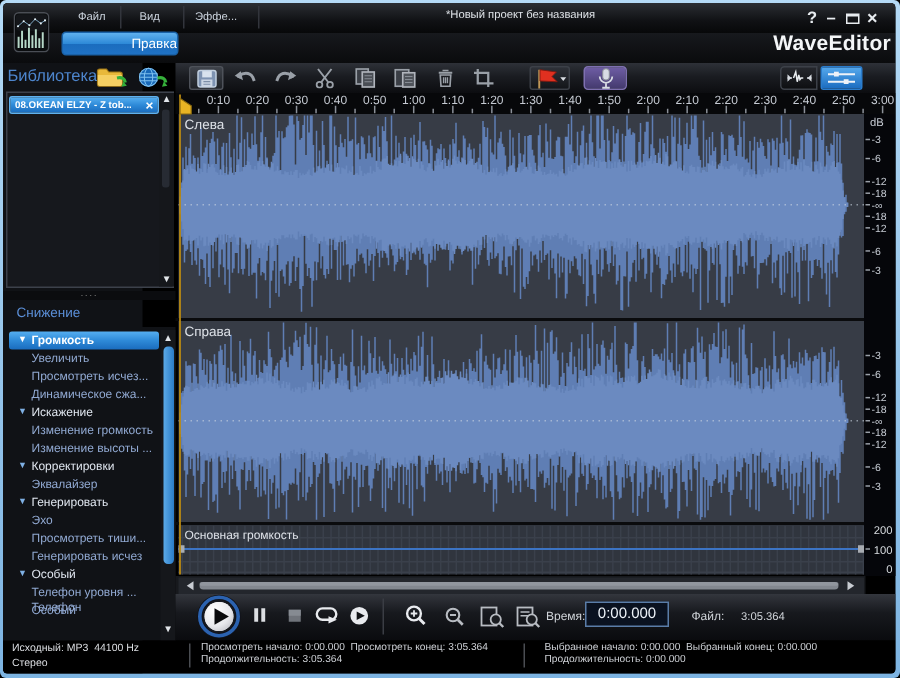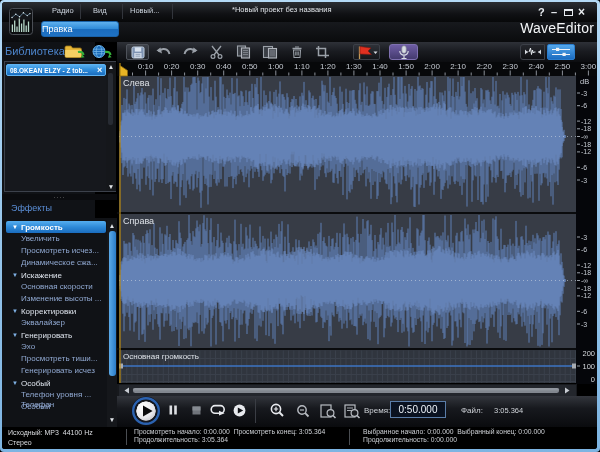--- a/index.html
+++ b/index.html
@@ -1,26 +1,26 @@
 <!DOCTYPE html>
 <html><head><meta charset="utf-8">
 <style>
 * { margin:0; padding:0; box-sizing:border-box; }
 html,body { width:600px; height:452px; overflow:hidden; background:#000; font-family:"Liberation Sans",sans-serif; }
 #win { position:absolute; left:0; top:0; width:600px; height:452px;
   background:linear-gradient(#b4daf6,#7db4e2); border-radius:4px; }
 #inner { position:absolute; left:2px; top:2px; width:595px; height:447px; background:#000; border-radius:3px; overflow:hidden; }
 .abs { position:absolute; }
 #titlebar { left:0; top:0; width:595px; height:20px; background:linear-gradient(#2b2e33,#101114 60%,#070809); border-radius:3px 3px 0 0; }
-#title { left:230px; top:3px; width:230px; font-size:7.5px; color:#dfe3e8; }
+#title { left:230px; top:3px; width:230px; text-align:center; font-size:7.5px; color:#dfe3e8; }
 .menu { top:3.5px; font-size:7.5px; color:#ccd4de; }
 .msep { top:2px; width:1px; height:15px; background:#32353c; }
 #bar2 { left:0; top:20px; width:595px; height:20px; background:linear-gradient(#17191d,#0a0b0d); }
-#waveeditor { left:0px; top:-2px; width:592px; text-align:right; font-size:14px; font-weight:normal; color:#f4f6f8; letter-spacing:0.2px; }
-#pravka { left:39px; top:19px; width:78px; height:16px; background:linear-gradient(#5fb0ee,#2e8ad8 50%,#1a6cbe 52%,#1f72c4); border:1px solid #1a62a8; border-radius:3px; text-align:left; font-size:9px; color:#fff; line-height:15px; }
+#waveeditor { left:0px; top:-2px; width:592px; text-align:right; font-size:14px; font-weight:bold; color:#f4f6f8; letter-spacing:0.2px; }
+#pravka { left:39px; top:19px; width:78px; height:16px; background:linear-gradient(#5fb0ee,#2e8ad8 50%,#1a6cbe 52%,#1f72c4); border:1px solid #1a62a8; border-radius:3px; text-align:right; font-size:9px; color:#fff; line-height:15px; }
 .winbtn { top:4px; font-size:11px; color:#e8ecf0; font-weight:bold; }
 #leftpanel { left:0; top:40px; width:93px; height:407px; background:#101216; }
 #lib { left:3px; top:2.5px; font-size:11px; color:#4d85cc; }
 #listbox { left:2px; top:19px; width:112px; height:131px; background:#16181d; border:1px solid #3c414b; }
 #listitem { left:1px; top:2px; width:100px; height:12px; background:linear-gradient(#55aef0,#2e8ad8 50%,#1a6cbe); border:1px solid #5fb2f0; border-radius:2px; font-size:6.5px; font-weight:bold; color:#fff; line-height:11px; padding-left:3px; }
 #listx { left:90px; top:0px; font-size:9px; font-weight:bold; color:#fff; }
 .vsb { width:10px; background:#15171b; }
 .sarr { left:0; width:10px; text-align:center; font-size:6.5px; color:#e2e6ea; }
 #divider { left:0; top:152px; width:115px; height:6px; background:#0b0c0f; color:#777; font-size:7px; text-align:center; line-height:4px; letter-spacing:1px; }
 #efflabel { left:9px; top:161px; font-size:9px; color:#5b8fd8; }
@@ -36,23 +36,23 @@
 #statusbar { left:115px; top:425px; width:480px; height:22px; background:#000; }
 .st { position:absolute; font-size:6.8px; color:#cdd0d5; white-space:nowrap; }
 .ssep { position:absolute; width:1px; height:16px; top:2px; background:#4a4d52; }
 .tlabel { position:absolute; font-size:8px; color:#cfd3d8; }
 #timefield { position:absolute; left:273px; top:5px; width:56px; height:17px; background:#0a1220; border:1px solid #5a7da8; text-align:center; font-size:10px; color:#eef4fa; line-height:15px; }
 </style></head>
 <body>
 <div id="win">
     <div id="inner">
   <div class="abs" id="titlebar">
-    <div class="abs menu" style="left:50px">Радио</div>
+    <div class="abs menu" style="left:50px">Файл</div>
     <div class="abs menu" style="left:91px">Вид</div>
-    <div class="abs menu" style="left:128px">Новый...</div>
+    <div class="abs menu" style="left:128px">Эффе...</div>
     <div class="abs msep" style="left:78px"></div>
     <div class="abs msep" style="left:120px"></div>
     <div class="abs msep" style="left:170px"></div>
     <div class="abs" id="title">*Новый проект без названия</div>
     <div class="abs winbtn" style="left:536px">?</div>
     <div class="abs winbtn" style="left:549px">–</div>
     <div class="abs" style="left:562px;top:7px;width:9px;height:7px;border:1px solid #e8ecf0;border-top:2.5px solid #e8ecf0"></div>
     <div class="abs winbtn" style="left:576px;font-size:12px;top:2.5px">×</div>
   </div>
   <div class="abs" id="bar2">
@@ -102,28 +102,28 @@
 </svg>
     <div class="abs" id="listbox">
       <div class="abs" id="listitem">08.OKEAN ELZY - Z tob...<span class="abs" id="listx">×</span></div>
       <div class="abs vsb" style="left:101px;top:0;height:129px">
         <div class="abs sarr" style="top:1px">▲</div>
         <div class="abs" style="left:2px;top:11px;width:5px;height:52px;background:#272b33;border-radius:2px"></div>
         <div class="abs sarr" style="top:121px">▼</div>
       </div>
     </div>
     <div class="abs" id="divider">....</div>
-    <div class="abs" id="efflabel">Эффекты</div>
+    <div class="abs" id="efflabel">Снижение</div>
     <div class="abs" id="tree">
       <div class="trow tsel" style="top:3px"><span class="tri" style="color:#fff">▼</span><b>Громкость</b></div>
 <div class="trow" style="top:15px">Увеличить</div>
 <div class="trow" style="top:27px">Просмотреть исчез...</div>
 <div class="trow" style="top:39px">Динамическое сжа...</div>
 <div class="trow tpar" style="top:51px"><span class="tri">▼</span>Искажение</div>
-<div class="trow" style="top:63px">Основная скорости</div>
+<div class="trow" style="top:63px">Изменение громкость</div>
 <div class="trow" style="top:75px">Изменение высоты ...</div>
 <div class="trow tpar" style="top:87px"><span class="tri">▼</span>Корректировки</div>
 <div class="trow" style="top:99px">Эквалайзер</div>
 <div class="trow tpar" style="top:111px"><span class="tri">▼</span>Генерировать</div>
 <div class="trow" style="top:123px">Эхо</div>
 <div class="trow" style="top:135px">Просмотреть тиши...</div>
 <div class="trow" style="top:147px">Генерировать исчез</div>
 <div class="trow tpar" style="top:159px"><span class="tri">▼</span>Особый</div>
 <div class="trow" style="top:171px">Телефон уровня ...</div>
 <div class="trow" style="top:183px">Особый</div>
@@ -217,21 +217,21 @@
 <div class="tbtn" style="left:430px;width:28px;background:linear-gradient(#55a8ec,#1b6cc0);border:1px solid #2a7ccc;border-radius:2px">
           <svg width="20" height="12" viewBox="0 0 20 12">
             <path d="M1 3.5h18M1 8.5h18" stroke="#eef2f8" stroke-width="1.2"></path>
             <rect x="5" y="1.8" width="3.2" height="3.2" fill="#eef2f8"></rect>
             <rect x="11.5" y="6.8" width="3.2" height="3.2" fill="#eef2f8"></rect>
           </svg>
         </div>
       </div>
   <div class="abs" id="transport">
     <div class="tlabel" style="left:247px;top:9.5px">Время:</div>
-    <div id="timefield">0:50.000</div>
+    <div id="timefield">0:00.000</div>
     <div class="tlabel" style="left:344px;top:9.5px">Файл:</div>
     <div class="tlabel" style="left:377px;top:10px;font-size:7.5px">3:05.364</div>
   </div>
   <div class="abs" id="statusbar">
     <div class="ssep" style="left:9px"></div>
     <div class="st" style="left:17px;top:0.5px">Просмотреть начало: 0:00.000&nbsp; Просмотреть конец: 3:05.364</div>
     <div class="st" style="left:17px;top:9px">Продолжительность: 3:05.364</div>
     <div class="ssep" style="left:232px"></div>
     <div class="st" style="left:246px;top:0.5px">Выбранное начало: 0:00.000&nbsp; Выбранный конец: 0:00.000</div>
     <div class="st" style="left:246px;top:9px">Продолжительность: 0:00.000</div>

